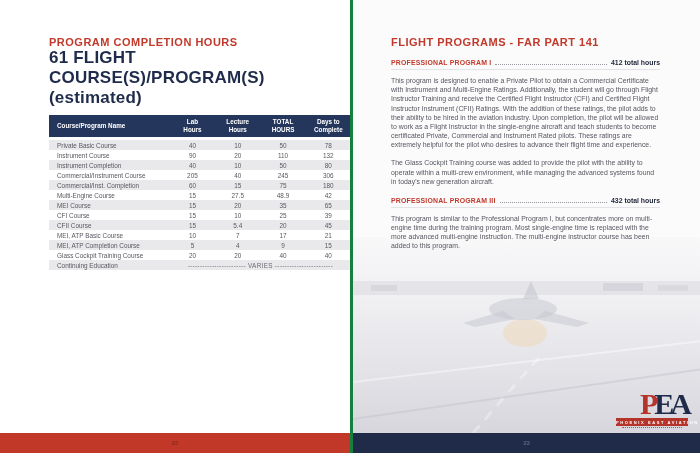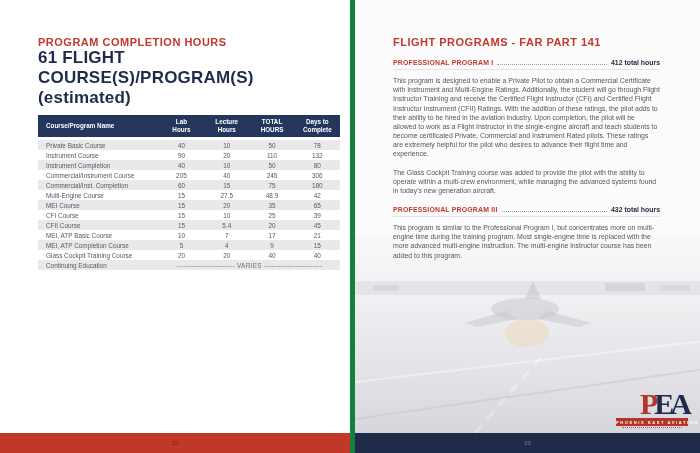--- a/index.html
+++ b/index.html
@@ -4,24 +4,24 @@
 <style>
   html,body{margin:0;padding:0;}
   body{
     width:700px;height:453px;overflow:hidden;background:#ffffff;
     font-family:"Liberation Sans",sans-serif;
     -webkit-font-smoothing:antialiased;
   }
   .spread{display:flex;width:700px;height:453px;position:relative;}
   .page{position:relative;width:350px;height:453px;box-sizing:border-box;}
   .page-left{background:#ffffff;}
-  .page-right{background:#fbfbfc;border-left:5px solid #15803d;}
-
-  
-  .left-content{padding:36px 12px 0 38px;}
+  .page-right{background:#fbfbfc;border-left:3px solid #15803d;}
+
+  
+  .left-content{padding:36px 12px 0 49px;}
   .red-title{
     color:var(--red,#c0392b);font-weight:bold;font-size:11px;
     letter-spacing:.5px;
   }
   .sub-title{
     color:var(--navy,#1f2b4a);font-weight:bold;font-size:17px;
     margin-top:0;letter-spacing:.2px;
   }
   .course-table{width:302px;margin-top:7px;}
   .thead{

